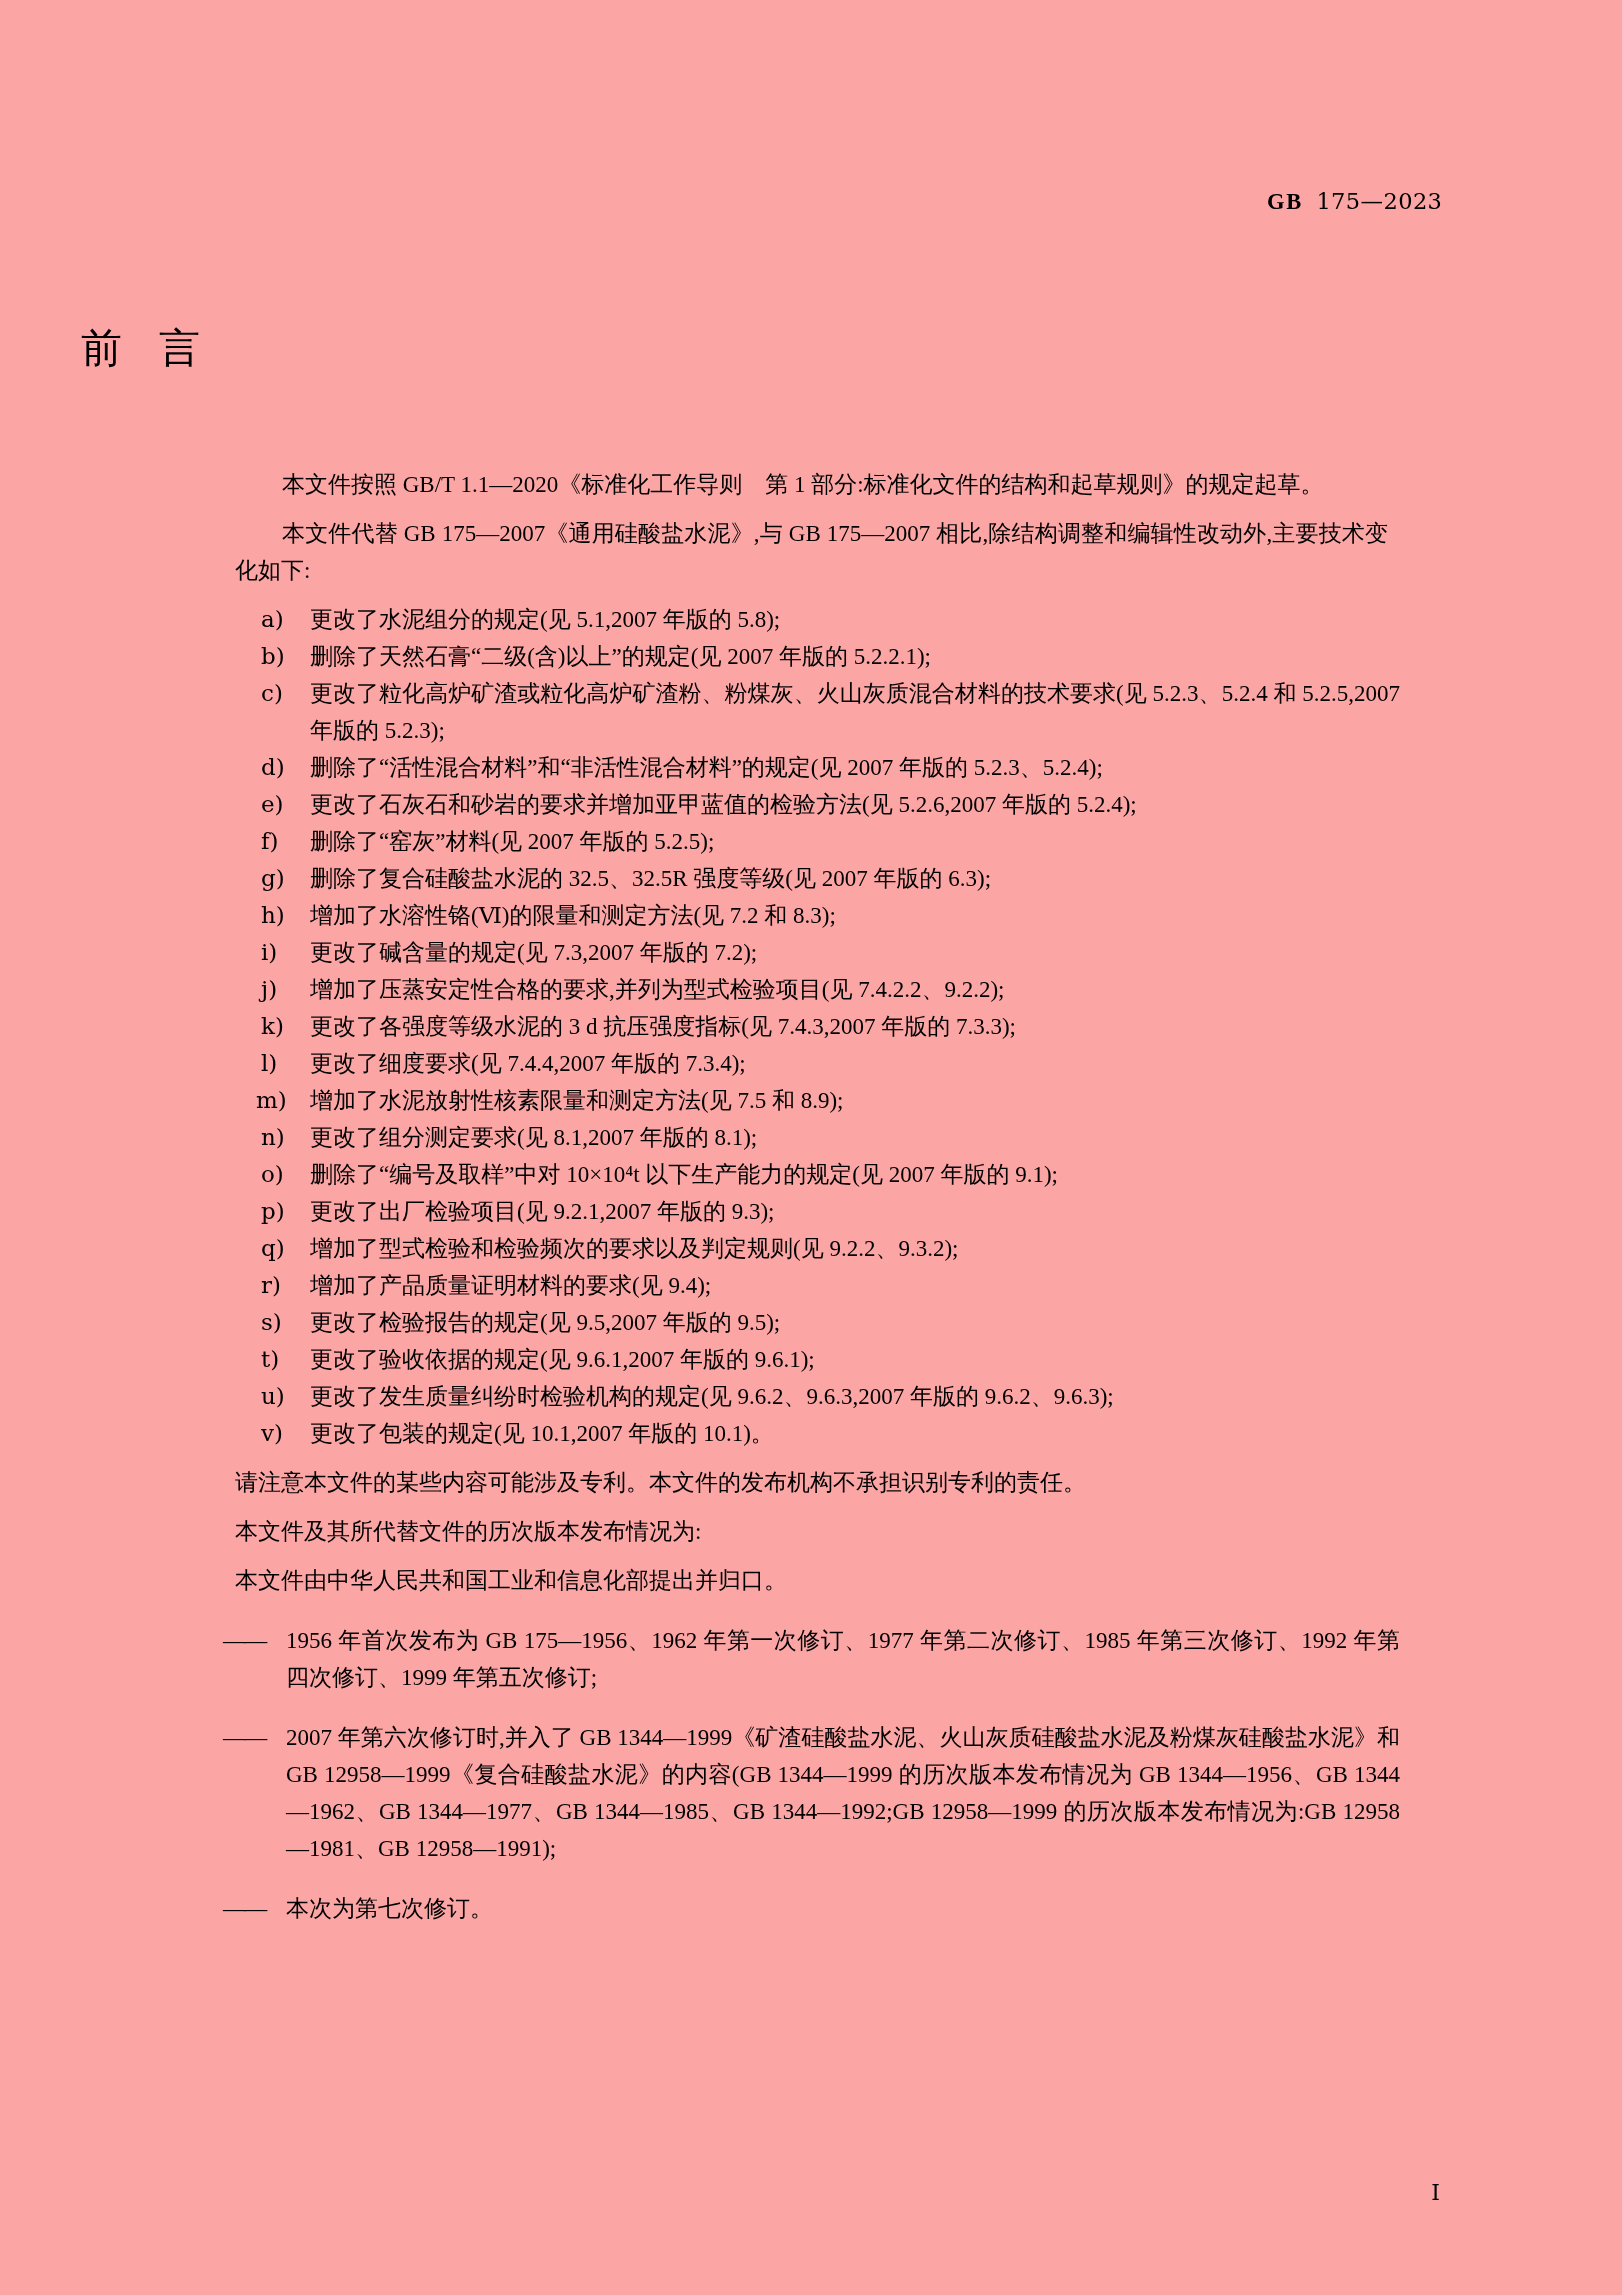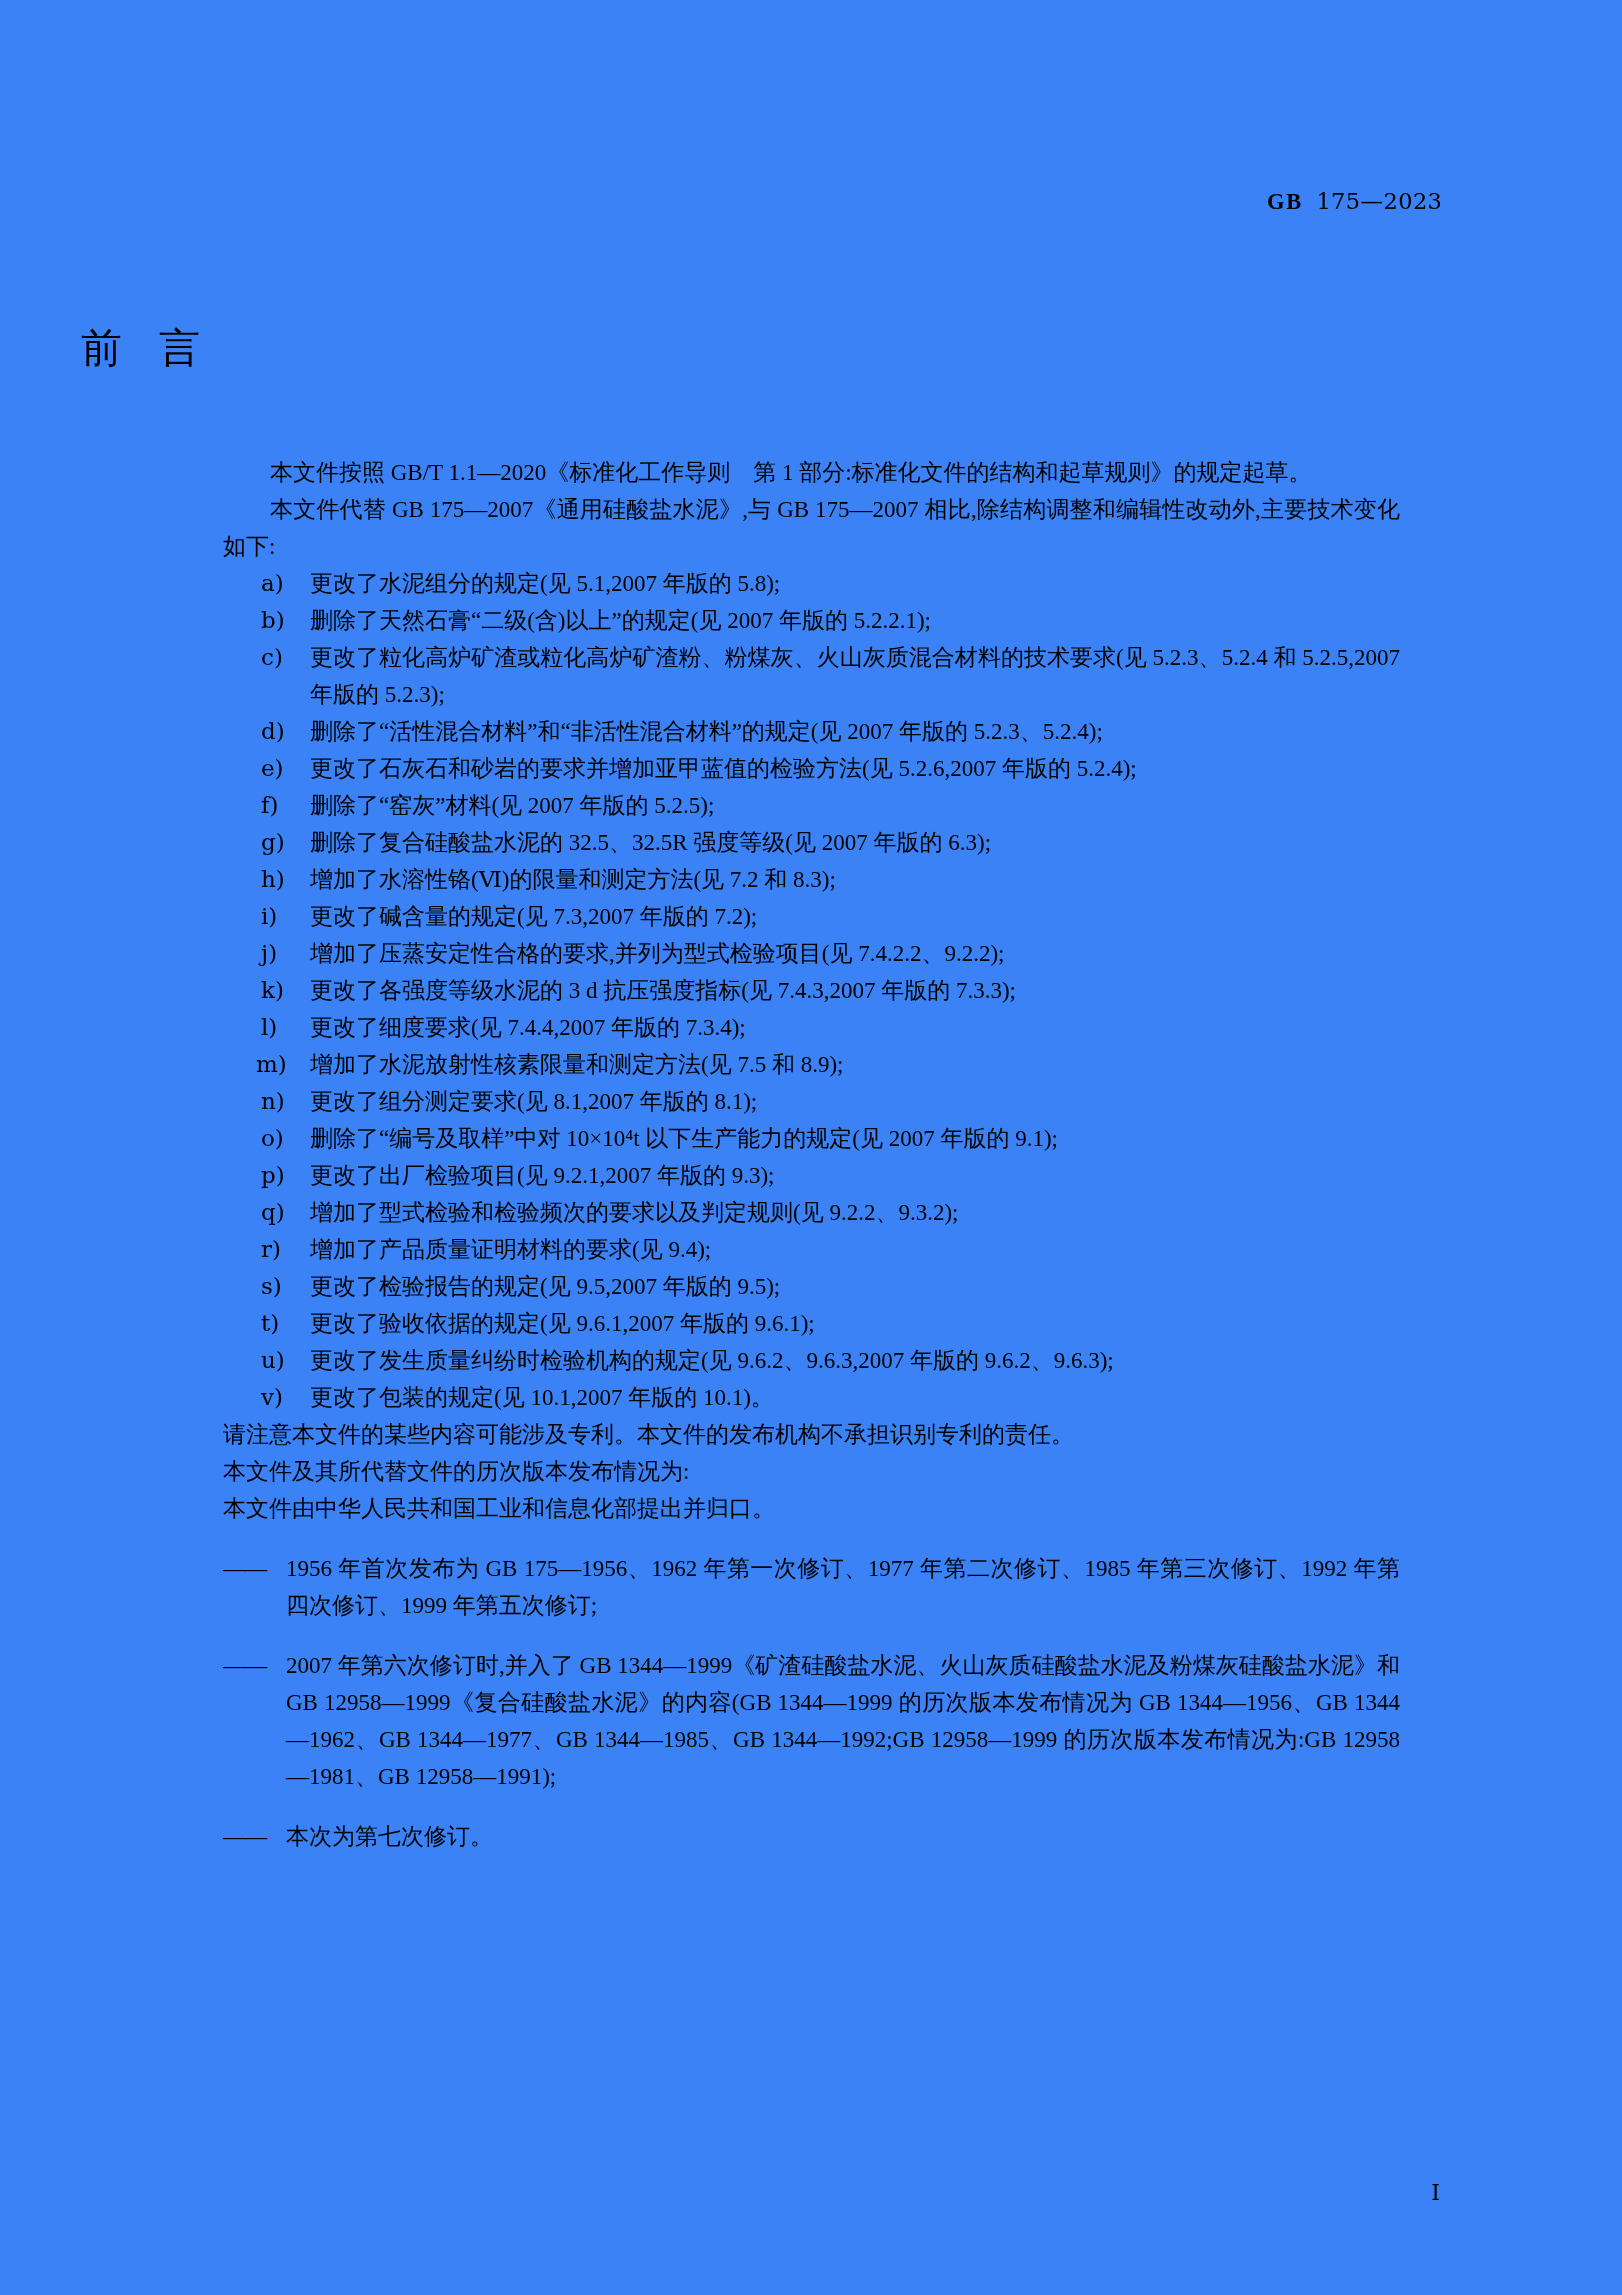--- a/index.html
+++ b/index.html
@@ -8,21 +8,21 @@
     background: #ffffff;
   }
   body {
     font-family: "Liberation Serif", "DejaVu Serif", serif;
     color: #000000;
   }
   .page {
     position: relative;
     width: 1623px;
     height: 2295px;
-    background: #3b82f6;
+    background: #fca5a5;
     box-sizing: border-box;
     overflow: hidden;
   }
 
   
   .header {
     position: absolute;
     top: 188px;
     right: 179px;
     font-size: 22.5px;
@@ -57,21 +57,21 @@
   .body {
     position: absolute;
     top: 454px;
     left: 223px;
     width: 1177px;
     font-size: 23px;
     line-height: 37px;
   }
 
   .para {
-    margin: 0;
+    margin: 12px;
     text-align: justify;
     text-justify: inter-character;
     word-break: break-all;
   }
   .para.indent2 {
     text-indent: 47px;
   }
 
   
   .list {

